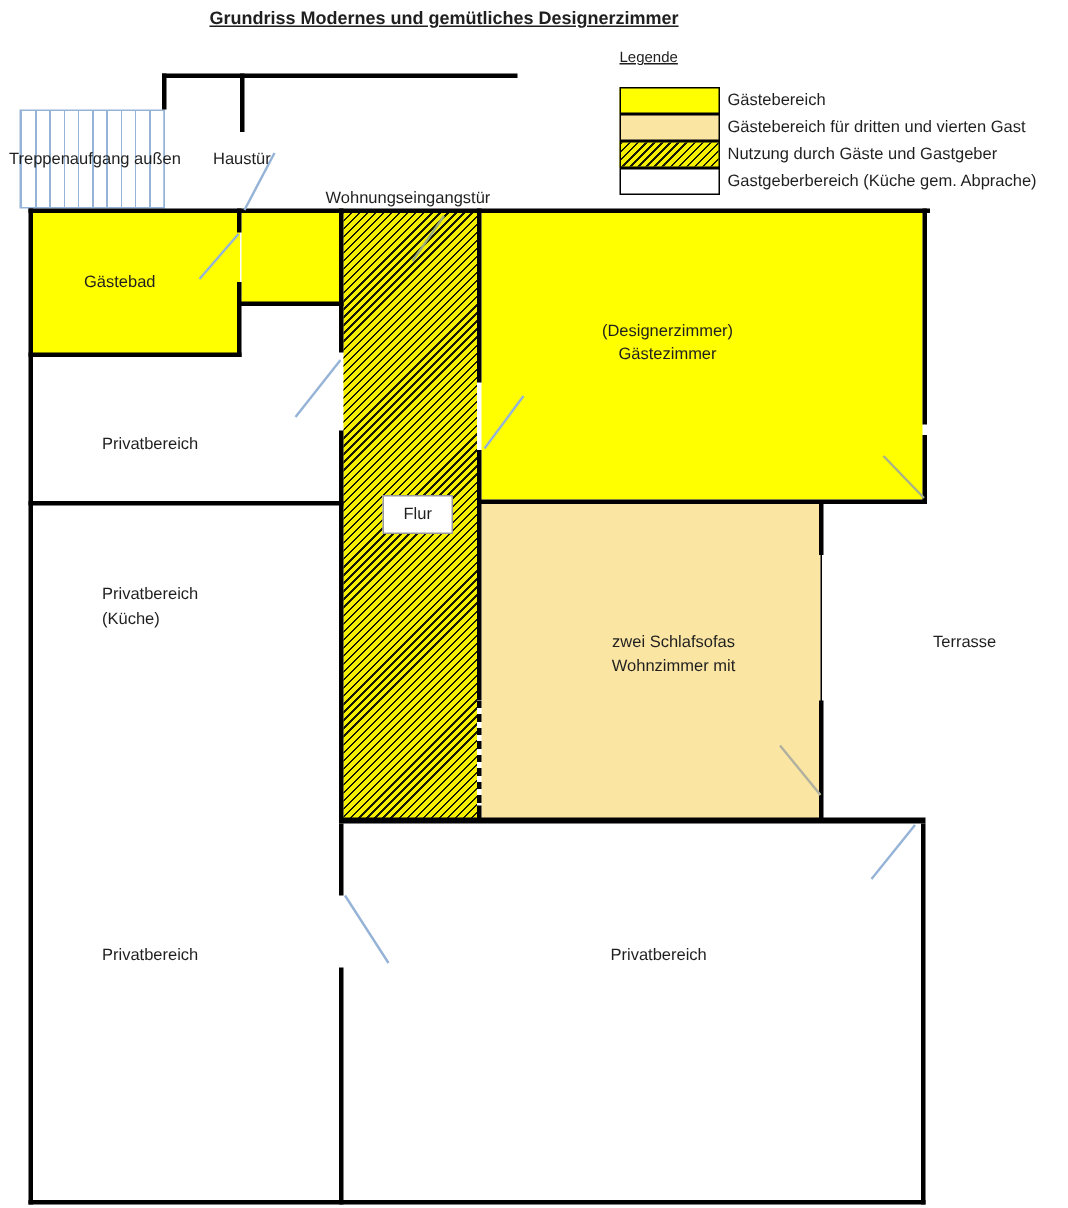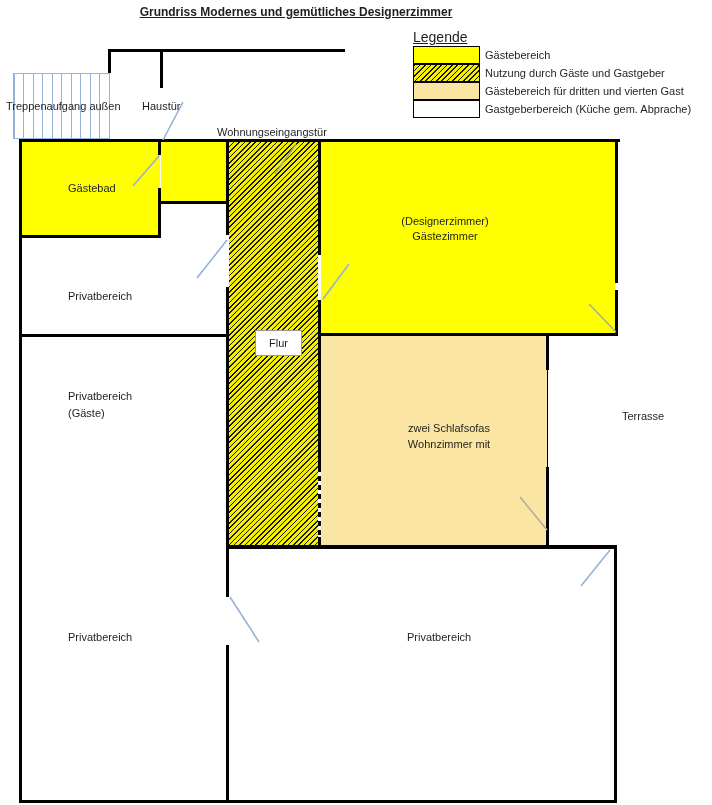--- a/index.html
+++ b/index.html
@@ -23,21 +23,21 @@
   #swings{position:absolute;left:0;top:0;z-index:5;}
   
   .lbl{position:absolute;z-index:6;font-size:11px;line-height:14px;white-space:nowrap;}
   .lbl-center{text-align:center;white-space:normal;line-height:15px;}
   .flur-box{position:absolute;z-index:6;background:#fff;border:1px solid #999;
     text-align:center;font-size:11px;}
   #title{position:absolute;left:0;top:5px;width:592px;text-align:center;z-index:7;
     font-size:12px;font-weight:bold;text-decoration:underline;}
   
   #legend{position:absolute;left:413px;top:28px;z-index:7;}
-  #legend .lg-title{font-size:14px;text-decoration:underline;display:inline-block;margin-bottom:2px;}
+  #legend .lg-title{font-size:10px;text-decoration:underline;display:inline-block;margin-bottom:15px;}
   .lg-row{display:flex;align-items:stretch;height:18px;}
   .lg-swatch{width:67px;height:18px;box-sizing:border-box;border:1px solid #000;margin-top:-1px;flex:none;}
   .lg-label{font-size:11px;line-height:17px;margin-left:5px;white-space:nowrap;}
 </style>
 </head>
 <body>
 
 <div id="stage">
 
   <div class="fill f-yellow" style="left:22px;top:140px;width:138px;height:96px;"></div>
@@ -92,56 +92,56 @@
 
   <div id="title">Grundriss Modernes und gemütliches Designerzimmer</div>
 
   <div id="legend">
     <span class="lg-title">Legende</span>
     <div class="lg-row">
       <div class="lg-swatch f-yellow"></div>
       <span class="lg-label">Gästebereich</span>
     </div>
     <div class="lg-row">
+      <div class="lg-swatch f-tan"></div>
+      <span class="lg-label">Gästebereich für dritten und vierten Gast</span>
+    </div>
+    <div class="lg-row">
       <div class="lg-swatch f-hatch"></div>
       <span class="lg-label">Nutzung durch Gäste und Gastgeber</span>
-    </div>
-    <div class="lg-row">
-      <div class="lg-swatch f-tan"></div>
-      <span class="lg-label">Gästebereich für dritten und vierten Gast</span>
     </div>
     <div class="lg-row">
       <div class="lg-swatch" style="background:#fff;"></div>
       <span class="lg-label">Gastgeberbereich (Küche gem. Abprache)</span>
     </div>
   </div>
 
   <div class="lbl" style="left:6px;top:99px;">Treppenaufgang außen</div>
   <div class="lbl" style="left:142px;top:99px;text-align:right;">Haustür</div>
   <div class="lbl" style="left:217px;top:125px;">Wohnungseingangstür</div>
-  <div class="lbl" style="left:68px;top:181px;">Gästebad</div>
+  <div class="lbl" style="left:56px;top:181px;">Gästebad</div>
 
   <div class="lbl lbl-center" style="left:345px;top:214px;width:200px;">
     <div>(Designerzimmer)</div>
     <div>Gästezimmer</div>
   </div>
 
   <div class="lbl" style="left:68px;top:289px;">Privatbereich</div>
 
   <div class="flur-box" style="left:255px;top:330px;width:45px;height:24px;line-height:24px;">
     <span>Flur</span>
   </div>
 
   <div class="lbl" style="left:68px;top:388px;line-height:17px;">
     <div>Privatbereich</div>
-    <div>(Gäste)</div>
+    <div>(Küche)</div>
   </div>
 
   <div class="lbl lbl-center" style="left:349px;top:420px;width:200px;line-height:16px;">
     <div>zwei Schlafsofas</div>
     <div>Wohnzimmer mit</div>
   </div>
 
-  <div class="lbl" style="left:622px;top:409px;">Terrasse</div>
+  <div class="lbl" style="left:622px;top:421px;">Terrasse</div>
   <div class="lbl" style="left:68px;top:630px;">Privatbereich</div>
   <div class="lbl" style="left:407px;top:630px;">Privatbereich</div>
 
 </div>
 
 </body></html>

